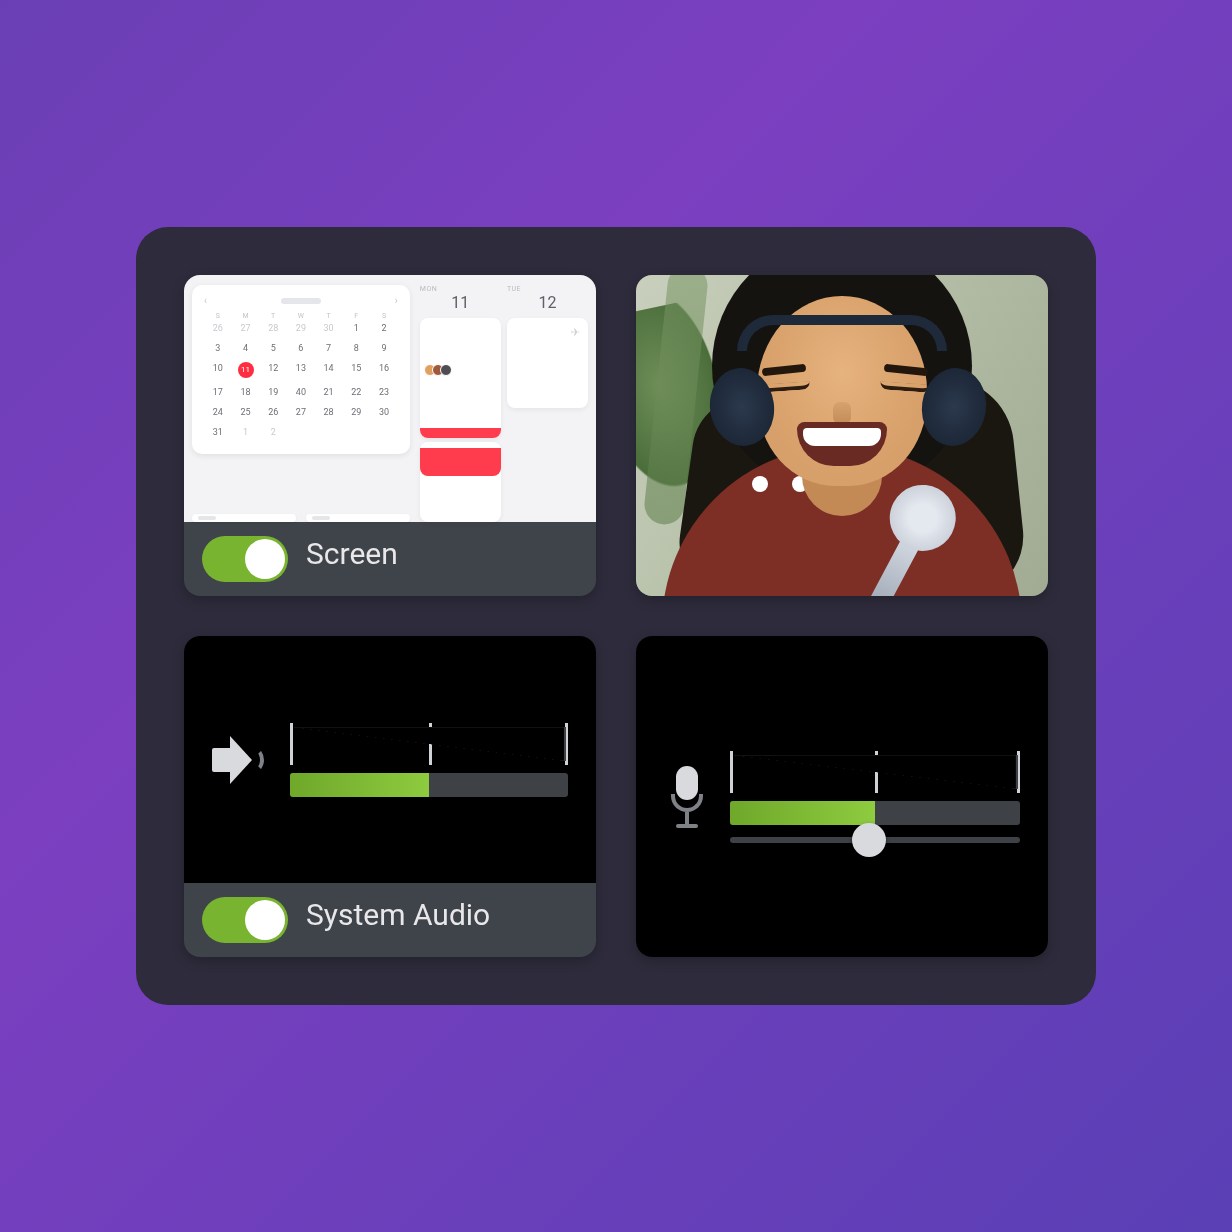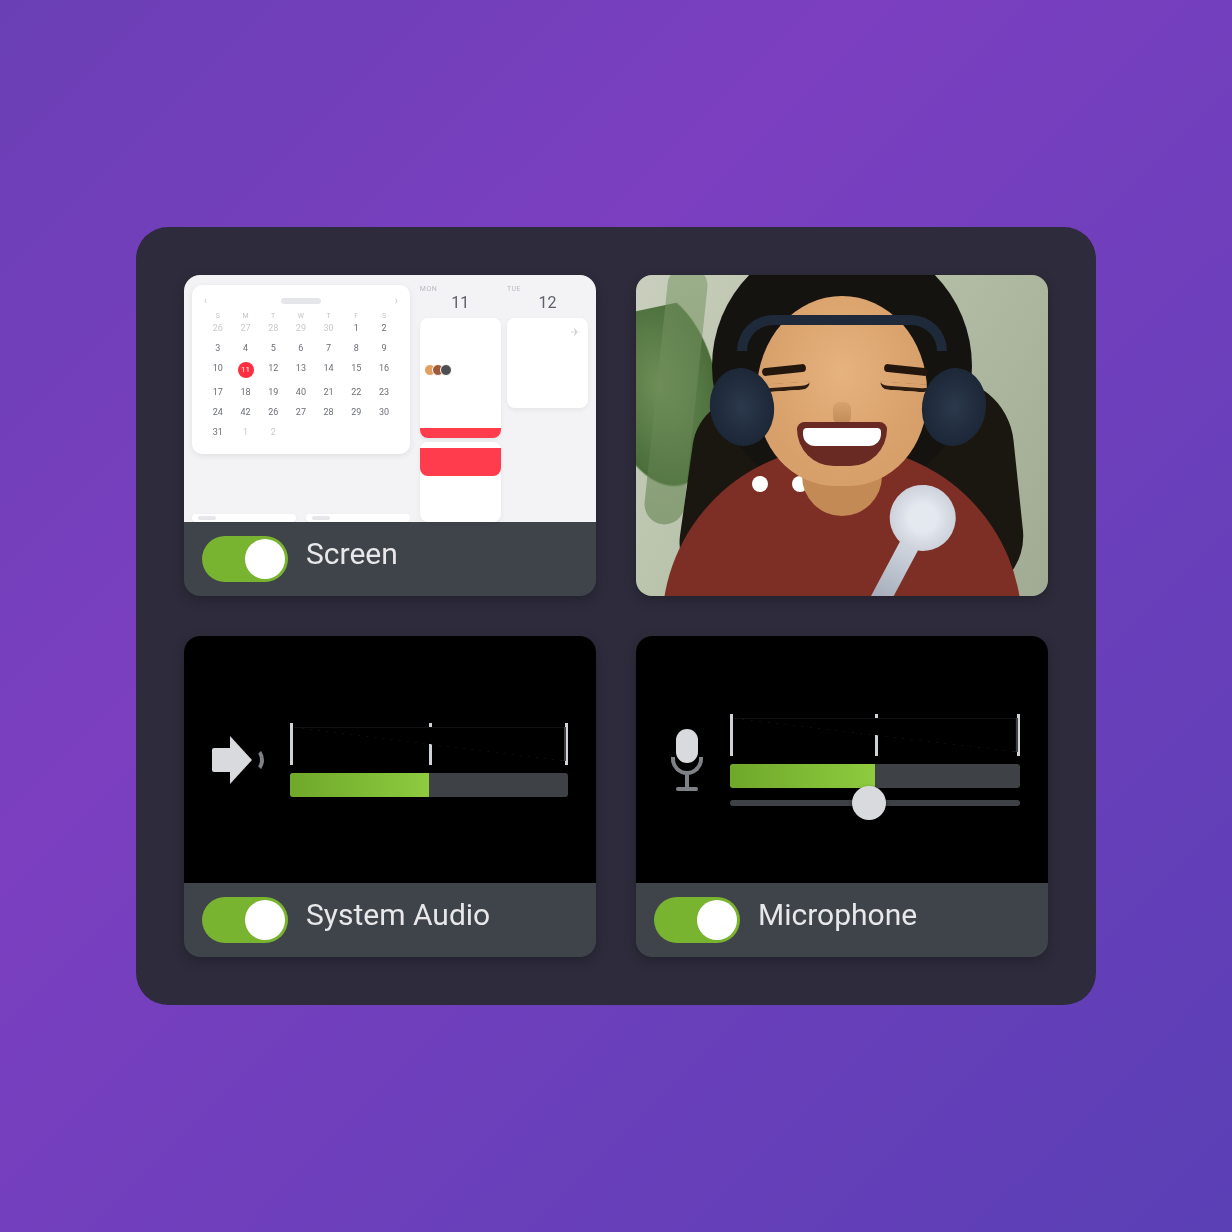--- a/index.html
+++ b/index.html
@@ -192,21 +192,21 @@
               <span class="cal-cell">15</span>
               <span class="cal-cell">16</span>
               <span class="cal-cell">17</span>
               <span class="cal-cell">18</span>
               <span class="cal-cell">19</span>
               <span class="cal-cell">40</span>
               <span class="cal-cell">21</span>
               <span class="cal-cell">22</span>
               <span class="cal-cell">23</span>
               <span class="cal-cell">24</span>
-              <span class="cal-cell">42</span>
+              <span class="cal-cell">25</span>
               <span class="cal-cell">26</span>
               <span class="cal-cell">27</span>
               <span class="cal-cell">28</span>
               <span class="cal-cell">29</span>
               <span class="cal-cell">30</span>
               <span class="cal-cell">31</span>
               <span class="cal-cell muted">1</span>
               <span class="cal-cell muted">2</span>
             </div>
         </div>
@@ -324,21 +324,15 @@
             <div class="wedge-inner"></div>
         </div>
         <div class="bar-track">
           <div class="bar-fill" id="mic-fill" style="width: 50%;"></div>
         </div>
         <div class="slider-track">
           <div class="slider-thumb" id="mic-thumb" style="left: 48%;"></div>
         </div>
       </div>
     </div>
-    <div class="card-footer">
-      <div class="toggle on">
-          <div class="toggle-knob"></div>
-        </div>
-      <div class="card-label">Microphone</div>
-    </div>
   </div>
 
 </div>
 
 </body></html>

